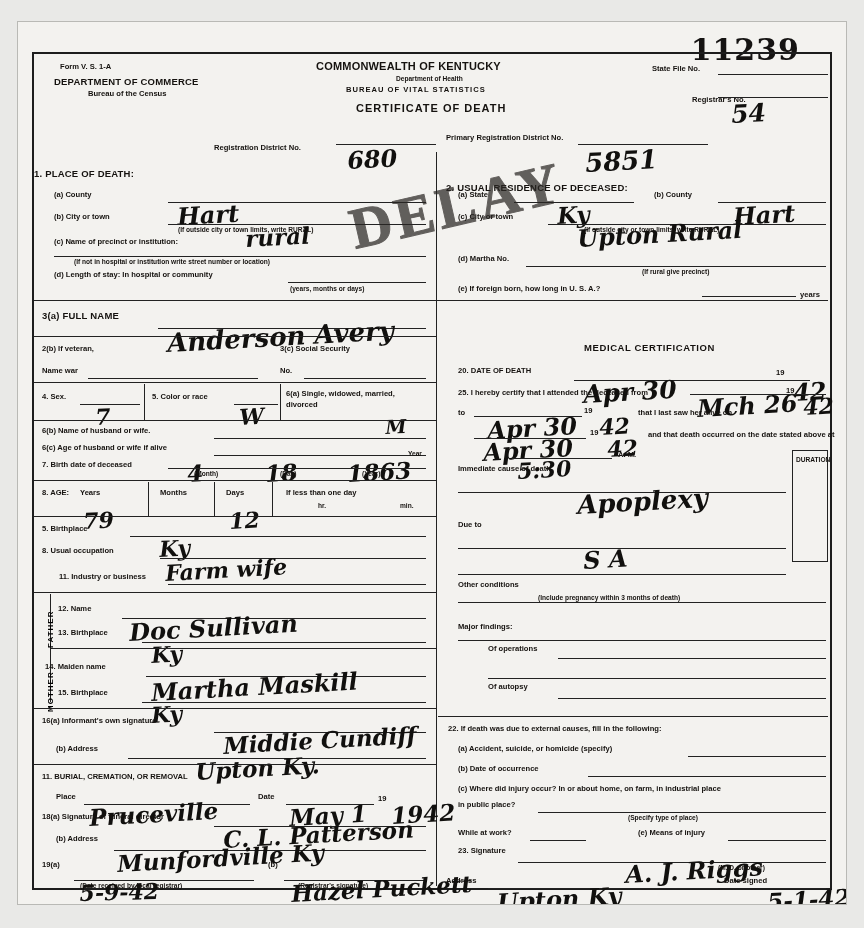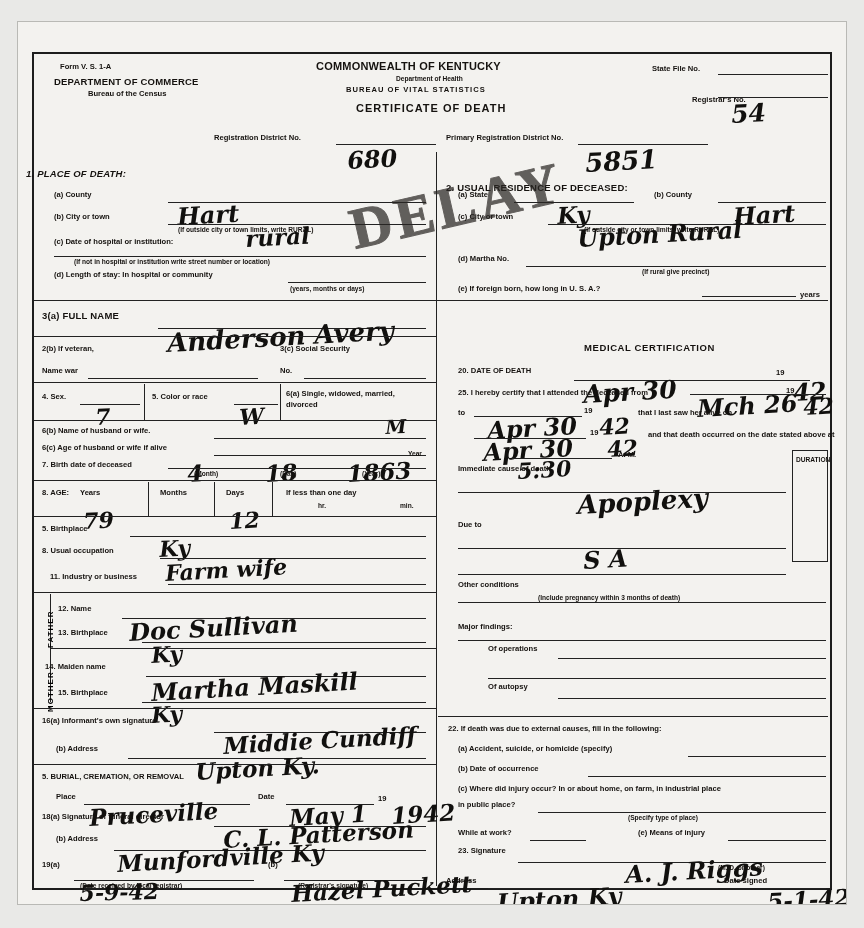--- a/index.html
+++ b/index.html
@@ -62,59 +62,60 @@
     transform:rotate(-90deg);transform-origin:left top;
   }
   .dur-box{position:absolute;border:1.6px solid #222;}
 </style>
 </head>
 <body>
 
 <div class="page">
  <div class="scan">
 
+  <div id="topnum">11239</div>
 
   <div class="t pr-s" style="left:42px;top:40px;">Form V. S. 1-A</div>
   <div class="t pr" style="left:36px;top:54px;">DEPARTMENT OF COMMERCE</div>
   <div class="t pr-s" style="left:70px;top:67px;">Bureau of the Census</div>
 
   <div class="t pr" style="left:298px;top:38px;font-size:11px;">COMMONWEALTH OF KENTUCKY</div>
   <div class="t pr-xs" style="left:378px;top:53px;">Department of Health</div>
   <div class="t pr-s" style="left:328px;top:63px;letter-spacing:1px;">BUREAU OF VITAL STATISTICS</div>
   <div class="t pr" style="left:338px;top:80px;font-size:11px;letter-spacing:1px;">CERTIFICATE OF DEATH</div>
 
   <div class="t pr-s" style="left:634px;top:42px;">State File No.</div>
   <div class="rule" style="left:700px;top:52px;width:110px;"></div>
   <div class="t pr-s" style="left:634px;top:73px;padding-left:40px;">Registrar's No.</div>
   <div class="rule" style="left:700px;top:75px;width:110px;"></div>
   <div class="t hand" style="left:714px;top:78px;font-size:25px;">54</div>
 
-  <div class="t pr-s" style="left:196px;top:111px;text-align:center;">Registration District No.</div>
+  <div class="t pr-s" style="left:196px;top:121px;text-align:center;">Registration District No.</div>
   <div class="rule" style="left:318px;top:122px;width:100px;"></div>
   <div class="t hand" style="left:330px;top:124px;font-size:24px;">680</div>
   <div class="t pr-s" style="left:428px;top:111px;">Primary Registration District No.</div>
   <div class="rule" style="left:560px;top:122px;width:130px;"></div>
   <div class="t hand" style="left:568px;top:126px;font-size:26px;">5851</div>
 
   <div class="frame"></div>
 
   <div class="vline" style="left:418px;top:130px;height:734px;"></div>
 
-  <div class="t pr" style="left:8px;top:146px;font-style:italic;">1.  PLACE OF DEATH:</div>
+  <div class="t pr" style="left:16px;top:146px;">1.  PLACE OF DEATH:</div>
 
   <div class="t pr-s" style="left:36px;top:168px;">(a)  County</div>
   <div class="rule" style="left:150px;top:180px;width:258px;"></div>
   <div class="t hand" style="left:160px;top:180px;font-size:24px;">Hart</div>
 
   <div class="t pr-s" style="left:36px;top:190px;">(b)  City or town</div>
   <div class="rule" style="left:150px;top:202px;width:258px;"></div>
   <div class="t hand" style="left:228px;top:203px;font-size:23px;">rural</div>
   <div class="t pr-xs" style="left:160px;top:204px;">(If outside city or town limits, write RURAL)</div>
 
-  <div class="t pr-s" style="left:36px;top:215px;">(c)  Date of hospital or institution:</div>
+  <div class="t pr-s" style="left:36px;top:215px;">(c)  Name of precinct or institution:</div>
   <div class="rule" style="left:36px;top:234px;width:372px;"></div>
   <div class="t pr-xs" style="left:56px;top:236px;">(If not in hospital or institution write street number or location)</div>
 
   <div class="t pr-s" style="left:36px;top:248px;">(d)  Length of stay:  In hospital or community</div>
   <div class="rule" style="left:270px;top:260px;width:138px;"></div>
   <div class="t pr-xs" style="left:272px;top:263px;">(years, months or days)</div>
 
   <div class="hline" style="left:16px;top:278px;width:794px;"></div>
 
   <div class="t pr" style="left:24px;top:288px;">3(a)  FULL NAME</div>
@@ -178,21 +179,21 @@
   <div class="hline" style="left:16px;top:494px;width:402px;"></div>
 
   <div class="t pr-s" style="left:24px;top:502px;">5.  Birthplace</div>
   <div class="rule" style="left:112px;top:514px;width:296px;"></div>
   <div class="t hand" style="left:142px;top:514px;font-size:22px;">Ky</div>
 
   <div class="t pr-s" style="left:24px;top:524px;">8.  Usual occupation</div>
   <div class="rule" style="left:142px;top:536px;width:266px;"></div>
   <div class="t hand" style="left:148px;top:538px;font-size:22px;">Farm wife</div>
 
-  <div class="t pr-s" style="left:32px;top:550px;text-align:right;">11.  Industry or business</div>
+  <div class="t pr-s" style="left:41px;top:550px;text-align:right;">11.  Industry or business</div>
   <div class="rule" style="left:150px;top:562px;width:258px;"></div>
 
   <div class="hline" style="left:16px;top:570px;width:402px;"></div>
 
   <div class="vline" style="left:32px;top:572px;height:108px;"></div>
   <div class="vert" style="left:28px;top:626px;">FATHER</div>
   <div class="vert" style="left:28px;top:690px;">MOTHER</div>
 
   <div class="t pr-s" style="left:40px;top:582px;">12.  Name</div>
   <div class="rule" style="left:104px;top:596px;width:304px;"></div>
@@ -217,21 +218,21 @@
   <div class="t pr-s" style="left:24px;top:694px;">16(a) Informant's own signature</div>
   <div class="rule" style="left:196px;top:710px;width:212px;"></div>
   <div class="t hand" style="left:206px;top:710px;font-size:23px;">Middie Cundiff</div>
 
   <div class="t pr-s" style="left:38px;top:722px;">(b)  Address</div>
   <div class="rule" style="left:110px;top:736px;width:298px;"></div>
   <div class="t hand" style="left:178px;top:736px;font-size:23px;">Upton Ky.</div>
 
   <div class="hline" style="left:16px;top:742px;width:402px;"></div>
 
-  <div class="t pr-s" style="left:24px;top:750px;">5.  BURIAL, CREMATION, OR REMOVAL</div>
+  <div class="t pr-s" style="left:24px;top:750px;">11.  BURIAL, CREMATION, OR REMOVAL</div>
   <div class="t pr-s" style="left:38px;top:770px;">Place</div>
   <div class="rule" style="left:66px;top:782px;width:166px;"></div>
   <div class="t hand" style="left:72px;top:782px;font-size:23px;">Pruceville</div>
   <div class="t pr-s" style="left:240px;top:770px;">Date</div>
   <div class="rule" style="left:268px;top:782px;width:88px;"></div>
   <div class="t hand" style="left:272px;top:782px;font-size:23px;">May 1</div>
   <div class="t pr-s" style="left:360px;top:772px;">19</div>
   <div class="t hand" style="left:374px;top:780px;font-size:23px;">1942</div>
 
   <div class="t pr-s" style="left:24px;top:790px;">18(a) Signature of funeral director</div>

